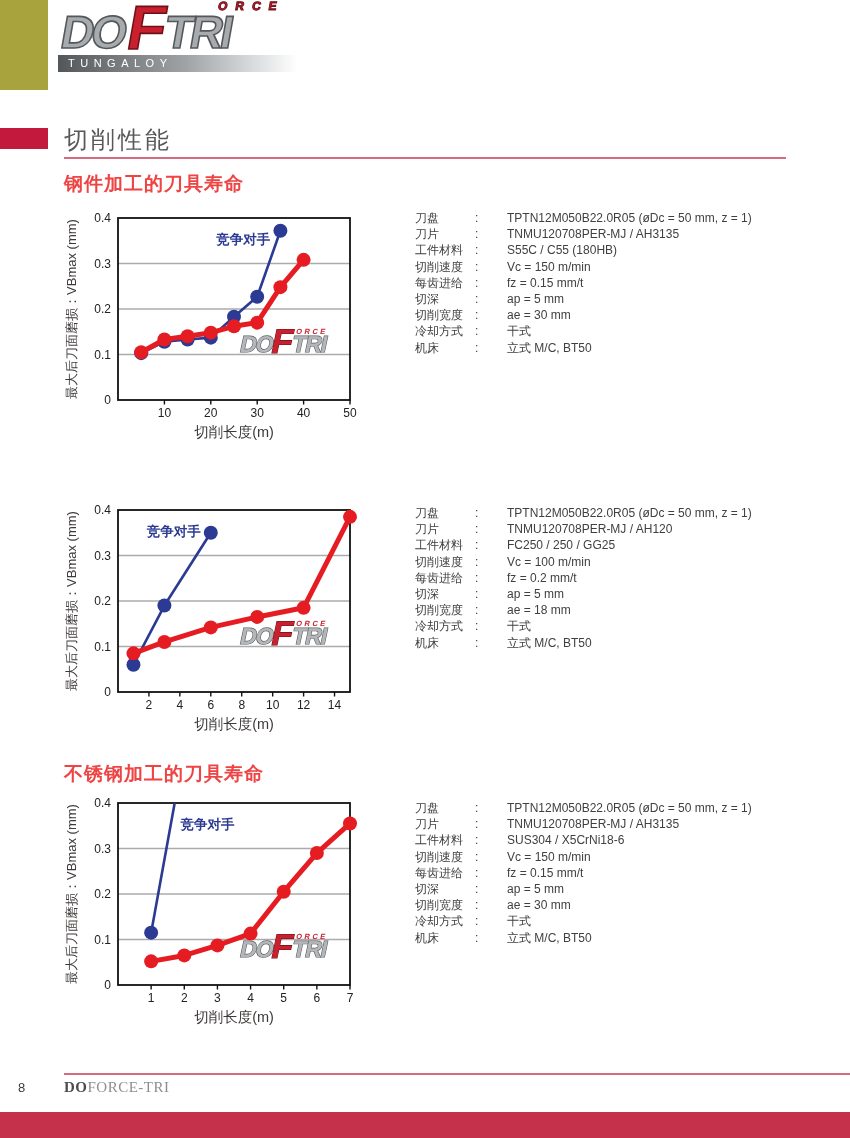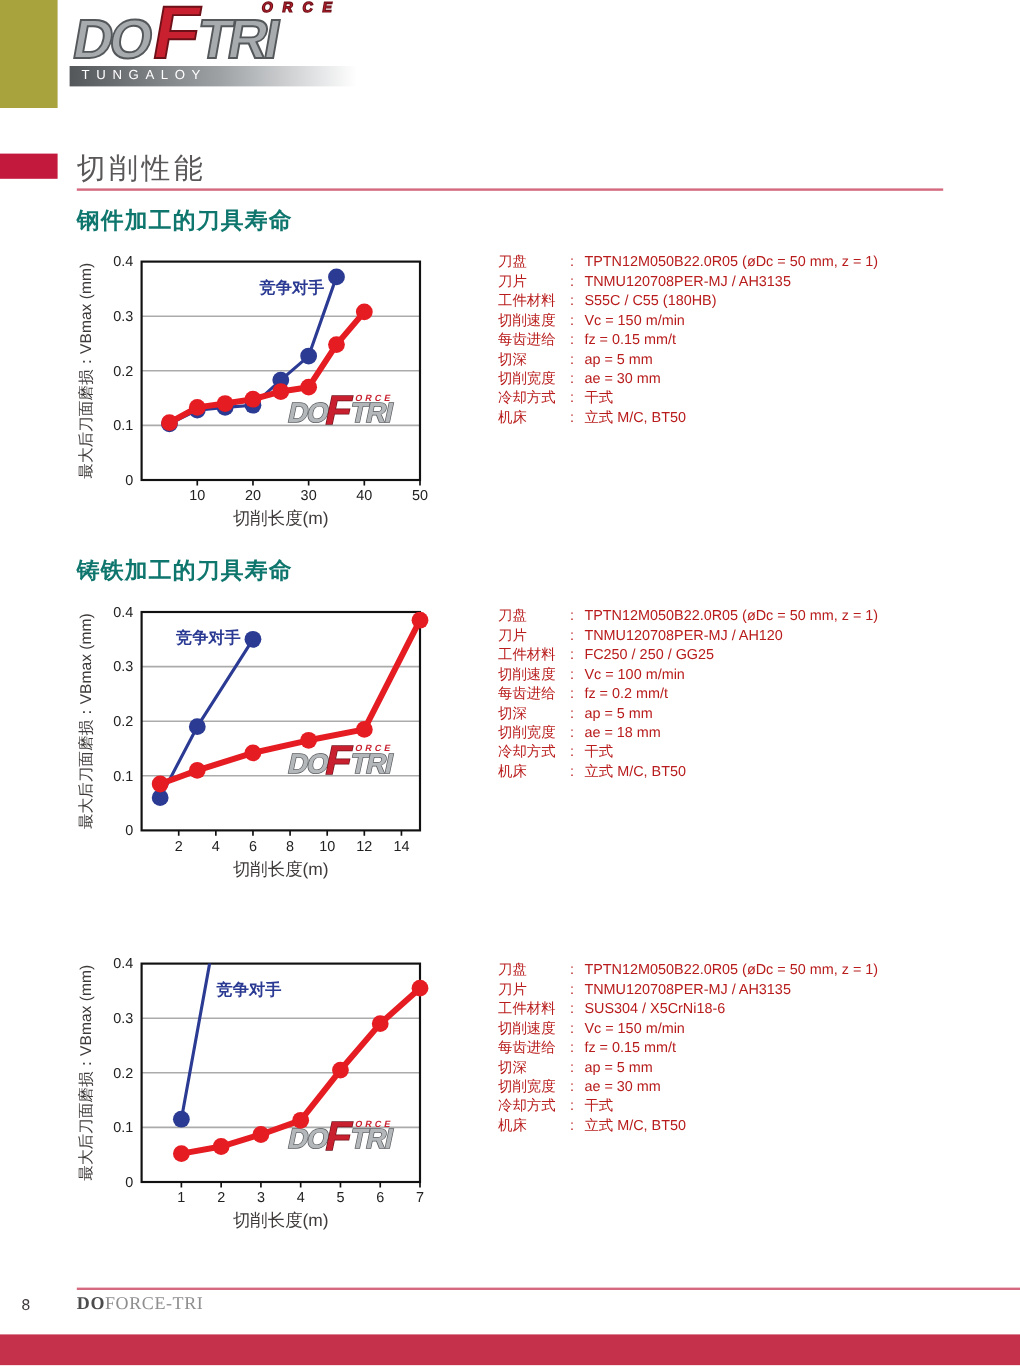--- a/index.html
+++ b/index.html
@@ -24,34 +24,34 @@
             line-height:17px;padding-left:10px;box-sizing:border-box;}
 
   
   .accent-block{position:absolute;left:0;top:128px;width:48px;height:21px;background:#c3193d;}
   .page-heading{position:absolute;left:64px;top:124px;margin:0;font-size:24px;font-weight:400;
                 color:#595757;letter-spacing:3px;}
   .heading-rule{position:absolute;left:64px;top:157px;width:722px;height:2px;background:#d4697f;}
 
   
   .sec-title{position:absolute;left:64px;margin:0;font-size:19px;font-weight:bold;
-             color:#0f766e;letter-spacing:1px;}
+             color:#ef4444;letter-spacing:1px;}
   .t1{top:171px}.t2{top:463px}.t3{top:761px}
 
   
   .chart{position:absolute;left:62px;width:300px;height:240px;}
   .c1{top:208px}.c2{top:500px}.c3{top:793px}
 
   
   .spec-block{position:absolute;left:415px;width:420px;}
   .s1{top:210px}.s2{top:505px}.s3{top:800px}
-  .spec-row{display:flex;font-size:12px;line-height:16.2px;color:#b91c1c;}
+  .spec-row{display:flex;font-size:12px;line-height:16.2px;color:#404040;}
   .spec-label{flex:0 0 60px;}
   .spec-colon{flex:0 0 12px;}
-  .spec-value{white-space:nowrap;}
+  .spec-value{white-space:nowrap;margin-left:20px;}
 
   
   .footer-rule{position:absolute;left:64px;top:1073px;width:786px;height:2px;background:#d4697f;}
   .page-number{position:absolute;left:18px;top:1080px;font-size:13px;color:#3e3a39;}
   .footer-brand{position:absolute;left:64px;top:1079px;font-size:15px;letter-spacing:.5px;font-family:Liberation Serif, serif;}
   .fb-do{font-weight:bold;color:#4c4c4c;}
   .fb-rest{color:#8e8e8e;}
   .footer-bar{position:absolute;left:0;top:1112px;width:850px;height:26px;background:#c5304b;}
 </style>
 </head>
@@ -173,21 +173,20 @@
         <span class="spec-colon">:</span>
         <span class="spec-value">干式</span>
       </div>
       <div class="spec-row">
         <span class="spec-label">机床</span>
         <span class="spec-colon">:</span>
         <span class="spec-value">立式 M/C, BT50</span>
       </div>
     </div>
 
-  <h2 class="sec-title t2">铸铁加工的刀具寿命</h2>
   <div class="chart c2"><svg width="300" height="240" viewBox="0 0 300 240" font-family="Liberation Sans, sans-serif">
         <defs>
           <clipPath id="clip1">
             <rect x="56" y="10" width="232" height="182"></rect>
           </clipPath>
         </defs>
         <line x1="56" y1="146.5" x2="288" y2="146.5" stroke="#ababab" stroke-width="1.3"></line>
         <line x1="56" y1="101" x2="288" y2="101" stroke="#ababab" stroke-width="1.3"></line>
         <line x1="56" y1="55.50000000000002" x2="288" y2="55.50000000000002" stroke="#ababab" stroke-width="1.3"></line>
         <rect x="56" y="10" width="232" height="182" fill="none" stroke="#111" stroke-width="1.8"></rect>
@@ -274,20 +273,21 @@
         <span class="spec-colon">:</span>
         <span class="spec-value">干式</span>
       </div>
       <div class="spec-row">
         <span class="spec-label">机床</span>
         <span class="spec-colon">:</span>
         <span class="spec-value">立式 M/C, BT50</span>
       </div>
     </div>
 
+  <h2 class="sec-title t3">不锈钢加工的刀具寿命</h2>
   <div class="chart c3"><svg width="300" height="240" viewBox="0 0 300 240" font-family="Liberation Sans, sans-serif">
         <defs>
           <clipPath id="clip2">
             <rect x="56" y="10" width="232" height="182"></rect>
           </clipPath>
         </defs>
         <line x1="56" y1="146.5" x2="288" y2="146.5" stroke="#ababab" stroke-width="1.3"></line>
         <line x1="56" y1="101" x2="288" y2="101" stroke="#ababab" stroke-width="1.3"></line>
         <line x1="56" y1="55.50000000000002" x2="288" y2="55.50000000000002" stroke="#ababab" stroke-width="1.3"></line>
         <rect x="56" y="10" width="232" height="182" fill="none" stroke="#111" stroke-width="1.8"></rect>

